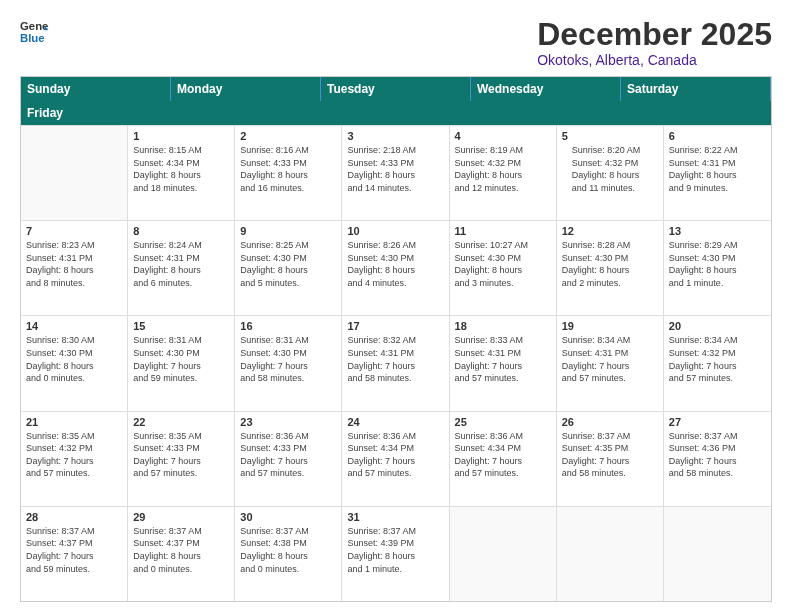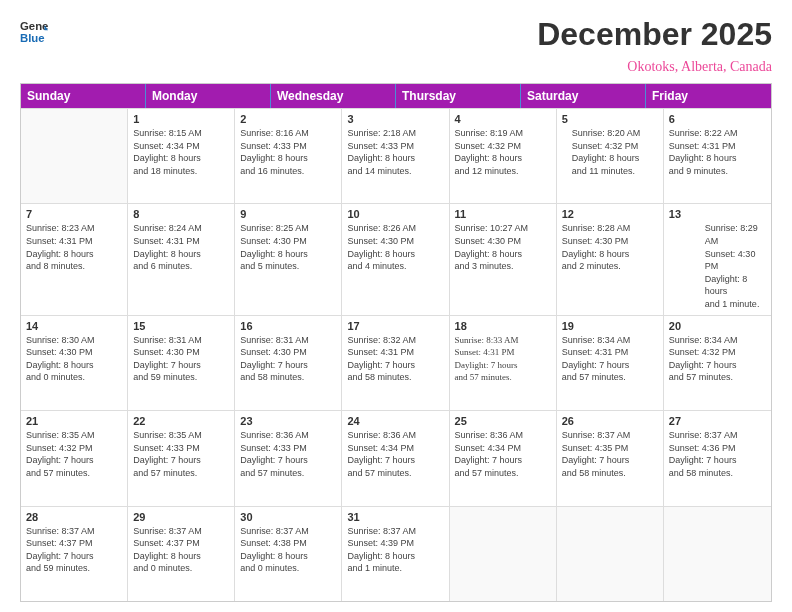--- a/index.html
+++ b/index.html
@@ -26,44 +26,43 @@
     .logo {
       display: flex;
       align-items: center;
       gap: 4px;
     }
     .logo-icon {
       width: 28px;
       height: 28px;
     }
     .title-section {
-      text-align: right;
+      text-align: left;
     }
     .month-title {
       font-size: 32px;
       font-weight: bold;
       color: #333;
       line-height: 1;
     }
     .subtitle {
       font-size: 14px;
-      color: #ec4899;
-      margin-top: 9px;
-      font-family: Liberation Serif, serif;
+      color: #4c1d95;
+      margin-top: 2px;
     }
     .calendar {
       flex: 1;
       display: flex;
       flex-direction: column;
       border: 1px solid #ccc;
     }
     .cal-header {
       display: grid;
-      grid-template-columns: repeat(6, 1fr);
-      background: #a21caf;
+      grid-template-columns: repeat(5, 1fr);
+      background: #0f766e;
     }
     .cal-header-cell {
       color: #fff;
       font-size: 12px;
       font-weight: bold;
       padding: 5px 6px;
       border-right: 1px solid #4a8dd5;
     }
     .cal-header-cell:last-child { border-right: none; }
     .cal-body {
@@ -114,22 +113,22 @@
     <div class="title-section">
       <div class="month-title">December 2025</div>
       <div class="subtitle">Okotoks, Alberta, Canada</div>
     </div>
   </div>
 
   <div class="calendar">
     <div class="cal-header">
     <div class="cal-header-cell">Sunday</div>
         <div class="cal-header-cell">Monday</div>
+        <div class="cal-header-cell">Tuesday</div>
         <div class="cal-header-cell">Wednesday</div>
-        <div class="cal-header-cell">Thursday</div>
         <div class="cal-header-cell">Saturday</div>
         <div class="cal-header-cell">Friday</div>
       </div>
     <div class="cal-body">
     <div class="cal-row">
           <div class="cal-cell empty"></div>
           <div class="cal-cell">
             <span class="day-num">1</span>
             <div class="cell-info" style="white-space: pre-line;">Sunrise: 8:15 AM
 Sunset: 4:34 PM
@@ -210,21 +209,21 @@
           </div>
           <div class="cal-cell">
             <span class="day-num">12</span>
             <div class="cell-info" style="white-space: pre-line;">Sunrise: 8:28 AM
 Sunset: 4:30 PM
 Daylight: 8 hours
 and 2 minutes.</div>
           </div>
           <div class="cal-cell">
             <span class="day-num">13</span>
-            <div class="cell-info" style="white-space: pre-line; margin-left: 36px;">Sunrise: 8:29 AM
+            <div class="cell-info" style="white-space: pre-line;">Sunrise: 8:29 AM
 Sunset: 4:30 PM
 Daylight: 8 hours
 and 1 minute.</div>
           </div>
         </div>
         <div class="cal-row">
           <div class="cal-cell">
             <span class="day-num">14</span>
             <div class="cell-info" style="white-space: pre-line;">Sunrise: 8:30 AM
 Sunset: 4:30 PM
@@ -247,21 +246,21 @@
           </div>
           <div class="cal-cell">
             <span class="day-num">17</span>
             <div class="cell-info" style="white-space: pre-line;">Sunrise: 8:32 AM
 Sunset: 4:31 PM
 Daylight: 7 hours
 and 58 minutes.</div>
           </div>
           <div class="cal-cell">
             <span class="day-num">18</span>
-            <div class="cell-info" style="white-space: pre-line; font-family: Liberation Serif, serif;">Sunrise: 8:33 AM
+            <div class="cell-info" style="white-space: pre-line;">Sunrise: 8:33 AM
 Sunset: 4:31 PM
 Daylight: 7 hours
 and 57 minutes.</div>
           </div>
           <div class="cal-cell">
             <span class="day-num">19</span>
             <div class="cell-info" style="white-space: pre-line;">Sunrise: 8:34 AM
 Sunset: 4:31 PM
 Daylight: 7 hours
 and 57 minutes.</div>

